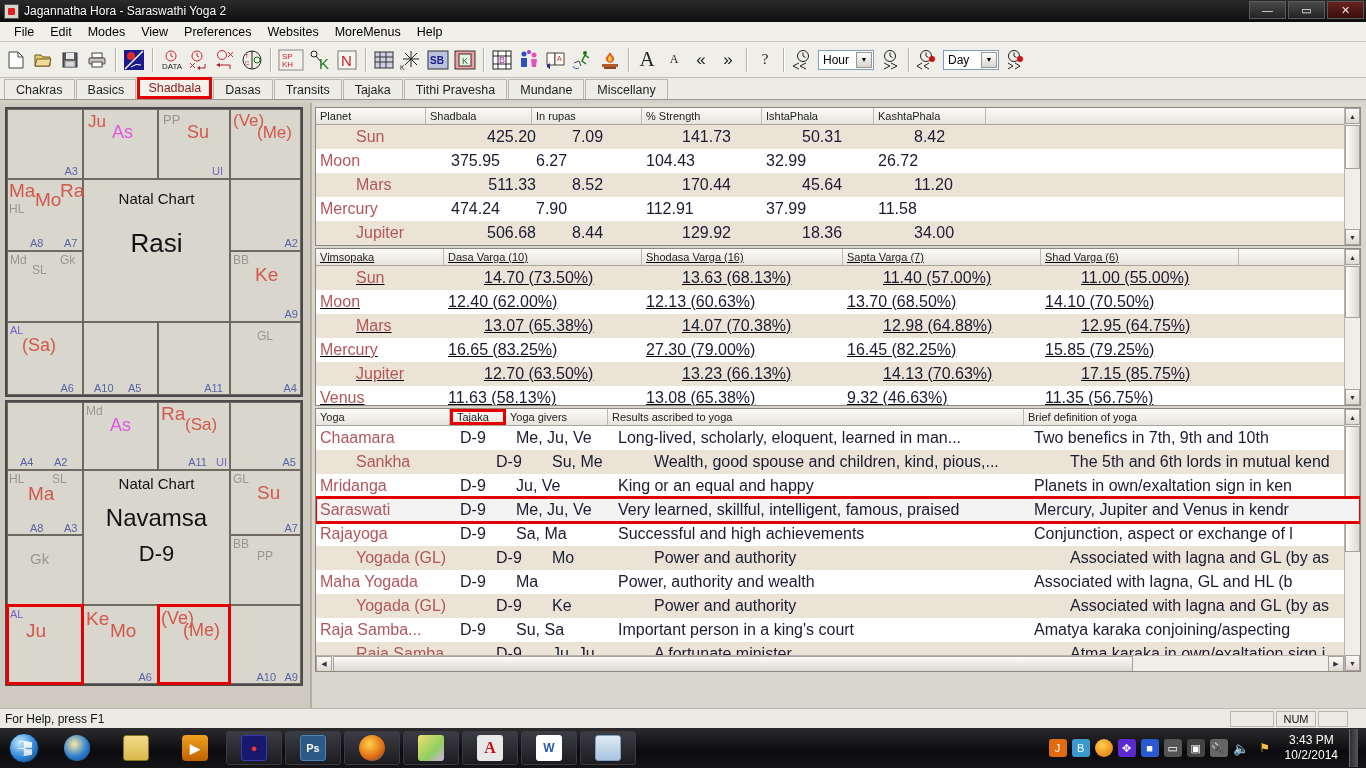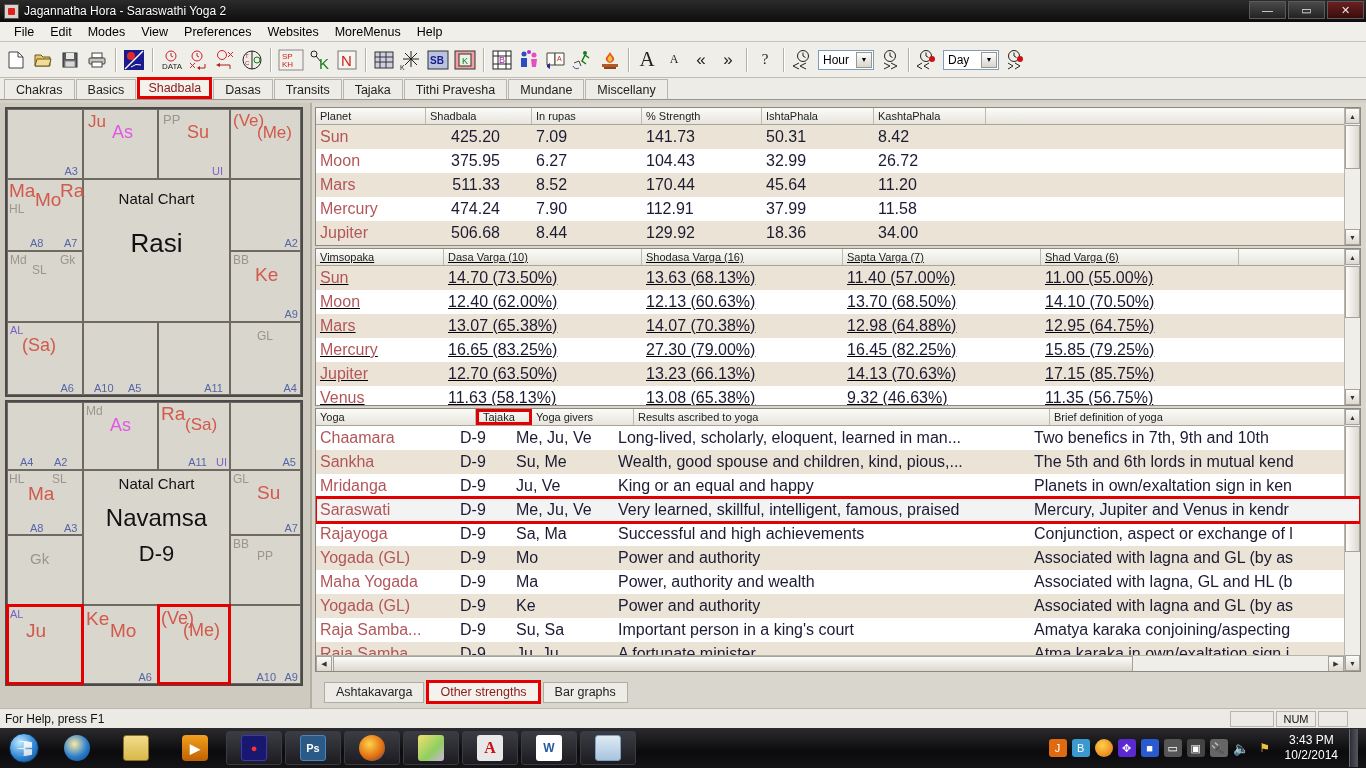--- a/index.html
+++ b/index.html
@@ -111,21 +111,21 @@
   .ghead{
     height:17px;background:linear-gradient(#fbfbf8,#e7e4dc);
     border-bottom:1px solid #a9a59d;display:flex;
   }
   .ghead .gh{
     font-size:11px;color:#222;padding:2px 0 0 4px;
     border-right:1px solid #bdb9b1;overflow:hidden;white-space:nowrap;
   }
   .ghead .gh.sel{ border:3px solid #e40000; padding:0 0 0 4px; display:flex;align-items:center;}
   .grow{ display:flex; height:24px; align-items:center; font-size:16px;}
-  .grow.alt{ background:#ebe4d6; }
+  .grow.alt{ background:#ebe4d6;padding-left:36px; }
   .grow .gc{ padding-left:4px; white-space:nowrap; overflow:hidden; color:#1b1b33; }
   .grow .gc.name{ color:#b2565a; }
   .grow.hl{ outline:3px solid #e40000; outline-offset:-1px; position:relative; z-index:5; background:#f3f3f3;}
 
   
   .vsb{
     position:absolute;right:0;top:0;width:16px;bottom:0;background:#efeee8;
     border-left:1px solid #b8b4ac;
   }
   .vsb .arrow{
@@ -708,21 +708,21 @@
         </div>
         <div class="vsb">
           <div class="arrow">▲</div>
           <div class="thumb" style="top:17px;height:52px"></div>
           <div class="arrow bot">▼</div>
         </div>
       </div>
 
       <div class="grid" style="left:1px;top:305px;width:1046px;height:264px;overflow:hidden;">
         <div class="ghead">
-          <div class="gh" style="width:160px">Yoga</div>
+          <div class="gh" style="width:134px">Yoga</div>
           <div class="gh sel" style="width:56px">Tajaka</div>
           <div class="gh" style="width:102px">Yoga givers</div>
           <div class="gh" style="width:416px">Results ascribed to yoga</div>
           <div class="gh" style="flex:1">Brief definition of yoga</div>
         </div>
 
         <div class="grow">
           <div class="gc name" style="width:140px">Chaamara</div>
           <div class="gc" style="width:56px">D-9</div>
           <div class="gc" style="width:102px">Me, Ju, Ve</div>
@@ -799,25 +799,20 @@
           <div class="arrow bot">▼</div>
         </div>
         <div class="hsb">
           <div class="arrow" style="left:0">◀</div>
           <div class="thumb" style="left:17px;width:800px"></div>
           <div class="arrow" style="right:0">▶</div>
         </div>
       </div>
     </div>
 
-    <div class="btabs">
-      <div class="bt">Ashtakavarga</div>
-      <div class="bt sel">Other strengths</div>
-      <div class="bt">Bar graphs</div>
-    </div>
   </div>
 
   <div class="statusbar">
     <span>For Help, press F1</span>
     <div class="sp" style="left:1230px;width:44px"></div>
     <div class="sp" style="left:1276px;width:40px">NUM</div>
     <div class="sp" style="left:1318px;width:30px"></div>
   </div>
 
   <div class="taskbar">

